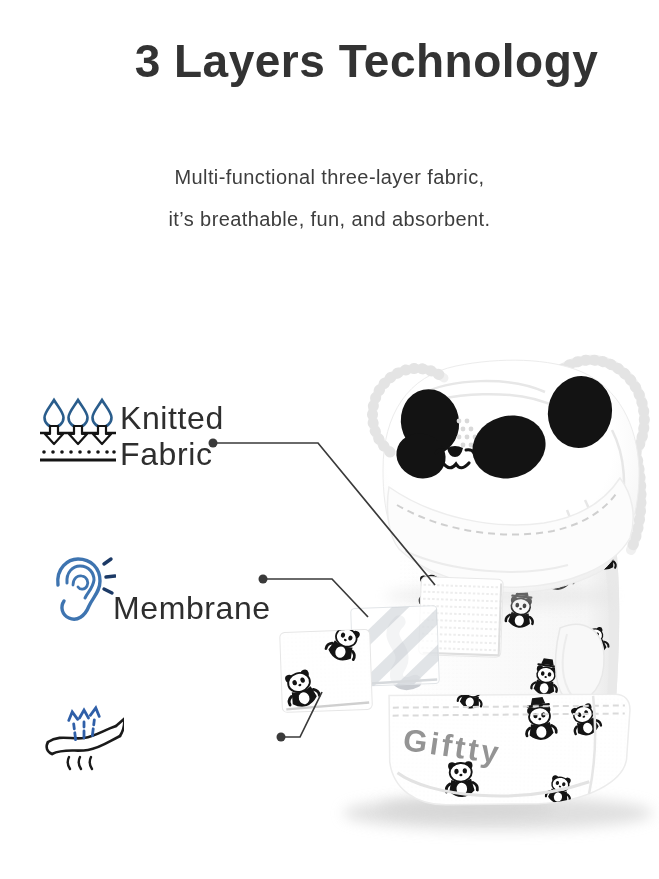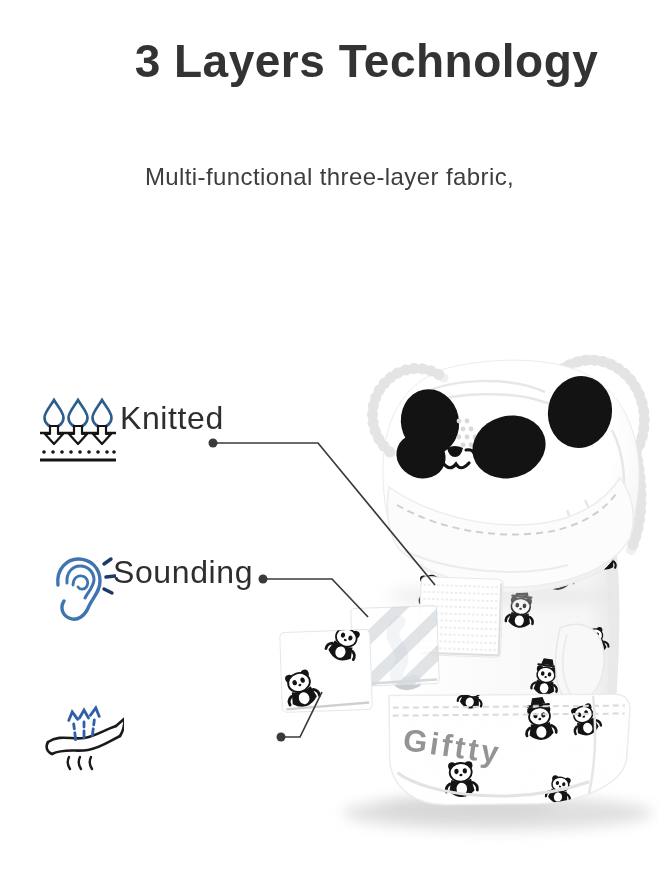--- a/index.html
+++ b/index.html
@@ -1,34 +1,35 @@
 <!DOCTYPE html>
 <html><head>
 <meta charset="utf-8">
 <style>
   html,body{margin:0;padding:0;background:#fff;}
   .canvas{position:relative;width:659px;height:879px;background:#ffffff;overflow:hidden;
           font-family:"Liberation Sans",sans-serif;}
   .title{position:absolute;top:34px;left:0;width:659px;margin:0;text-align:center;
          font-size:46px;font-weight:700;color:#333;letter-spacing:0.5px;padding-left:37px;}
   .subtitle{position:absolute;top:156px;left:0;width:659px;margin:0;text-align:center;
-            font-size:24px;font-weight:400;color:#3d3d3d;line-height:42px;letter-spacing:0.4px;}
+            font-size:20px;font-weight:400;color:#3d3d3d;line-height:42px;letter-spacing:0.4px;}
   .f-icon{position:absolute;}
   .f-label{position:absolute;font-size:32px;color:#2e2e2e;line-height:36px;letter-spacing:0.6px;}
   .product-svg{position:absolute;left:0;top:0;width:659px;height:879px;}
 </style>
 </head>
 <body>
 
 <div class="canvas">
 
   <h1 class="title">3 Layers Technology</h1>
 
   <p class="subtitle">
     <span>Multi-functional three-layer fabric,</span><br>
+    <span>it’s breathable, fun, and absorbent.</span>
   </p>
 
   <svg class="f-icon" style="left:38px;top:396px" width="80" height="68" viewBox="0 0 80 68">
     <g fill="none" stroke="#2a5d8c" stroke-width="2.6">
       <path transform="translate(16 4)" d="M0 0 C3.5 6 9.5 12.5 9.5 17.5 A9.5 9.5 0 1 1 -9.5 17.5 C-9.5 12.5 -3.5 6 0 0 Z"></path>
       <path transform="translate(40 4)" d="M0 0 C3.5 6 9.5 12.5 9.5 17.5 A9.5 9.5 0 1 1 -9.5 17.5 C-9.5 12.5 -3.5 6 0 0 Z"></path>
       <path transform="translate(64 4)" d="M0 0 C3.5 6 9.5 12.5 9.5 17.5 A9.5 9.5 0 1 1 -9.5 17.5 C-9.5 12.5 -3.5 6 0 0 Z"></path>
     </g>
     <path d="M2 37 H78" stroke="#141414" stroke-width="2.4"></path>
     <g fill="#ffffff" stroke="#141414" stroke-width="2.2" stroke-linejoin="round">
@@ -44,36 +45,38 @@
         <circle cx="42" cy="56" r="1.8"></circle>
         <circle cx="51" cy="56" r="1.8"></circle>
       <circle cx="60" cy="56" r="1.8"></circle>
         <circle cx="69" cy="56" r="1.8"></circle>
         <circle cx="76" cy="56" r="1.8"></circle>
     </g>
     <path d="M2 64 H78" stroke="#141414" stroke-width="3.2"></path>
   </svg>
   <div class="f-label" style="left:120px;top:400px">
     <span>Knitted</span><br>
+    <span>Fabric</span>
   </div>
 
   <svg class="f-icon" style="left:44px;top:551px" width="72" height="78" viewBox="0 0 72 78">
     <g fill="none" stroke="#3e74b0" stroke-linecap="round">
       <path stroke-width="3.4" d="M14 34 C12 17 24 8 34 8 C47 8 56 17 56 30 C56 41 49 46 45 55 C41 65 33 71 25 67 C18 64 16 56 20 50"></path>
       <path stroke-width="3" d="M23 32 C22 21 29 15 36 15 C45 15 50 22 50 29 C49 37 44 41 41 47"></path>
       <path stroke-width="2.8" d="M29 34 C29 27 34 24 38 25 C43 26 45 31 43 35 C41 39 36 39 34 36"></path>
     </g>
     <g stroke="#1c3a66" stroke-width="3.4" stroke-linecap="round">
       <path d="M60 13 L67 8"></path>
       <path d="M62 26 L71 25"></path>
       <path d="M60 38 L68 42"></path>
     </g>
   </svg>
   <div class="f-label" style="left:113px;top:554px">
-    <span>Sounding</span><br>
+    <br>
+    <span>Membrane</span>
   </div>
 
   <svg class="f-icon" style="left:38px;top:698px" width="86" height="74" viewBox="0 0 86 74">
     <g fill="none" stroke="#1a1a1a" stroke-width="2.6" stroke-linecap="round">
       <path d="M10 44 C22 36 34 42 46 40 C58 38 66 32 78 28"></path>
       <path d="M14 56 C26 50 38 54 50 52 C62 50 70 44 82 38"></path>
       <path d="M10 44 C7 49 9 54 14 56"></path>
       <path d="M78 28 L86 21 C87 27 85 33 82 38"></path>
     </g>
     <g fill="none" stroke="#2f5fa8" stroke-width="2.8" stroke-linecap="round">

